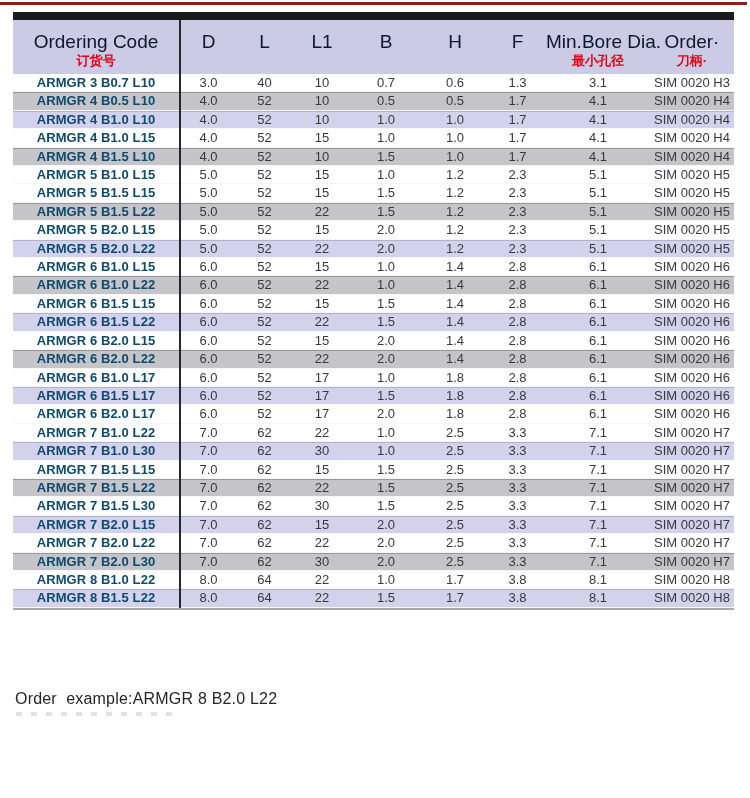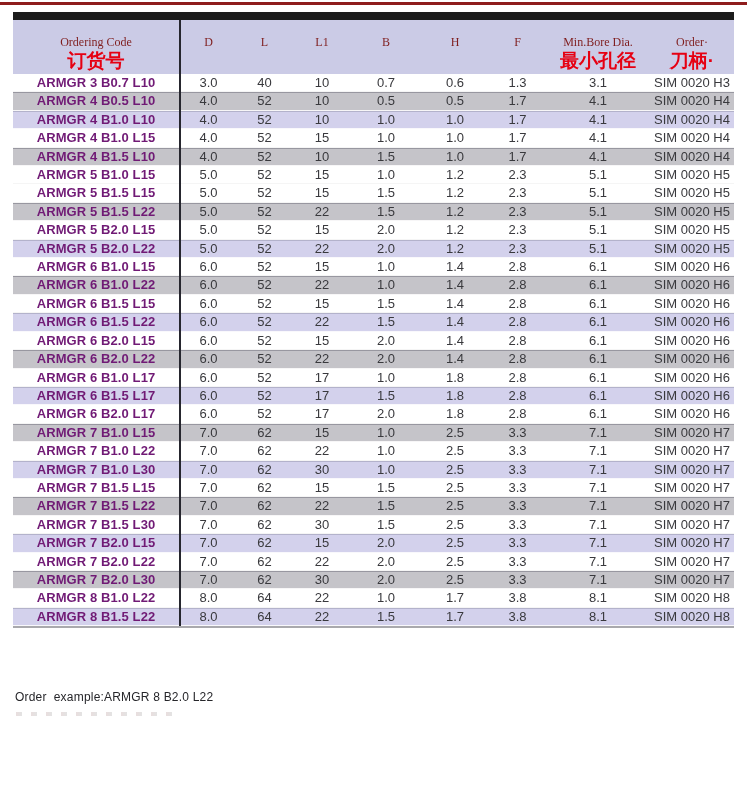--- a/index.html
+++ b/index.html
@@ -22,51 +22,51 @@
     border-collapse:separate;border-spacing:0;table-layout:fixed;
     width:721px;box-sizing:border-box;
   }
   th,td{box-sizing:border-box;padding:0;margin:0;}
   thead th{
     background:var(--header-bg);
     height:54px;vertical-align:top;padding-top:13px;
     font-weight:normal;text-align:center;
   }
   .hen{
-    font-size:12px;color:#7f1d1d;line-height:18px;white-space:nowrap;font-family:Liberation Serif, serif;
+    font-size:19px;color:#0f172a;line-height:18px;white-space:nowrap;
   }
   .hzh{
-    font-size:19px;color:var(--accent-red);font-weight:bold;
+    font-size:13px;color:var(--accent-red);font-weight:bold;
     line-height:19px;white-space:nowrap;
   }
   th.c-code,td.c-code{border-right:2px solid #26262e;}
   tbody td{
     height:18.4px;font-size:13px;color:#39393d;text-align:center;
     line-height:18.4px;white-space:nowrap;overflow:hidden;
   }
   tbody td.c-code{
-    font-weight:bold;color:#701a75;font-size:13px;letter-spacing:0.1px;
+    font-weight:bold;color:#0c4a6e;font-size:13px;letter-spacing:0.1px;
   }
   tr.row-gray td{
     background:var(--row-gray);
     box-shadow:inset 0 1px 0 rgba(115,115,125,0.55), inset 0 -1px 0 rgba(255,255,255,0.85);
   }
   tr.row-lav td{
     background:var(--row-lav);
     box-shadow:inset 0 1px 0 rgba(140,140,165,0.45), inset 0 -1px 0 rgba(255,255,255,0.85);
   }
   tr.row-white td{
     box-shadow:inset 0 -1px 0 rgba(0,0,0,0.04);
   }
   .table-bottom{
     width:721px;height:2px;background:#a9a9ad;
   }
   .order-example{
     position:absolute;left:15px;top:690px;
-    font-size:12px;color:#26262a;white-space:pre;letter-spacing:0.2px;
+    font-size:16px;color:#26262a;white-space:pre;letter-spacing:0.2px;
   }
   .faint-remnant{
     position:absolute;left:16px;top:712px;width:160px;height:4px;opacity:0.28;
     background:repeating-linear-gradient(90deg,
       #b08a8a 0px, #9b9b9b 6px, transparent 6px, transparent 15px);
   }
 </style>
 </head>
 <body>
 
@@ -323,31 +323,20 @@
           <td class="c-code">ARMGR 6 B2.0 L17</td>
           <td>6.0</td>
           <td>52</td>
           <td>17</td>
           <td>2.0</td>
           <td>1.8</td>
           <td>2.8</td>
           <td>6.1</td>
           <td>SIM 0020 H6</td>
         </tr>
-        <tr class="row-gray">
-          <td class="c-code">ARMGR 7 B1.0 L15</td>
-          <td>7.0</td>
-          <td>62</td>
-          <td>15</td>
-          <td>1.0</td>
-          <td>2.5</td>
-          <td>3.3</td>
-          <td>7.1</td>
-          <td>SIM 0020 H7</td>
-        </tr>
         <tr class="row-white">
           <td class="c-code">ARMGR 7 B1.0 L22</td>
           <td>7.0</td>
           <td>62</td>
           <td>22</td>
           <td>1.0</td>
           <td>2.5</td>
           <td>3.3</td>
           <td>7.1</td>
           <td>SIM 0020 H7</td>

